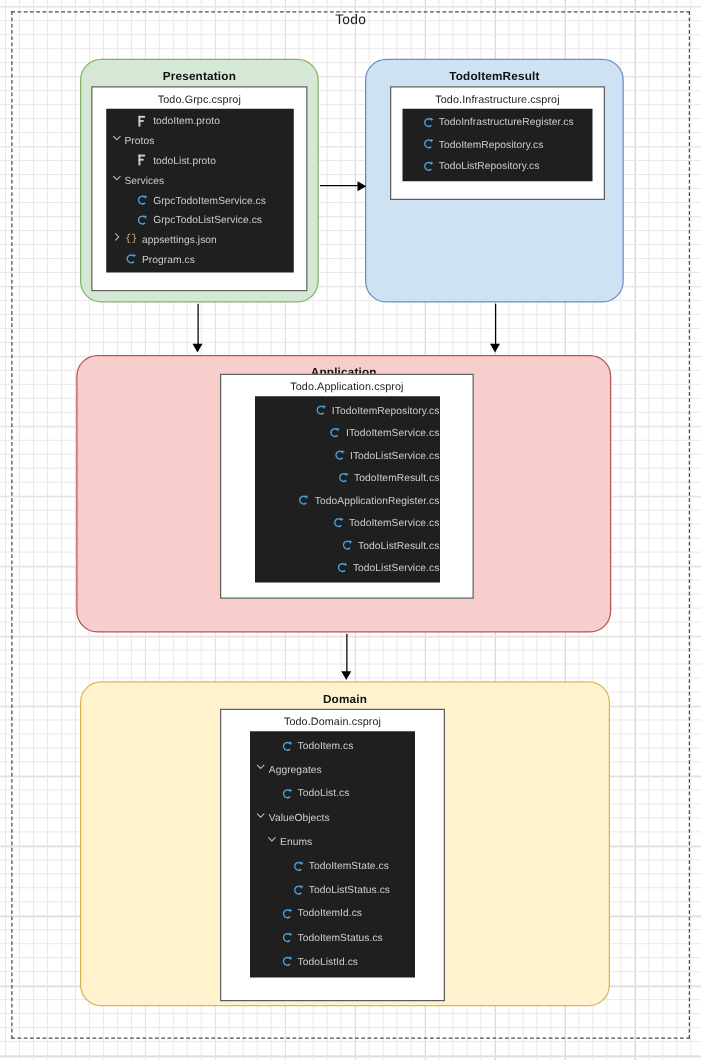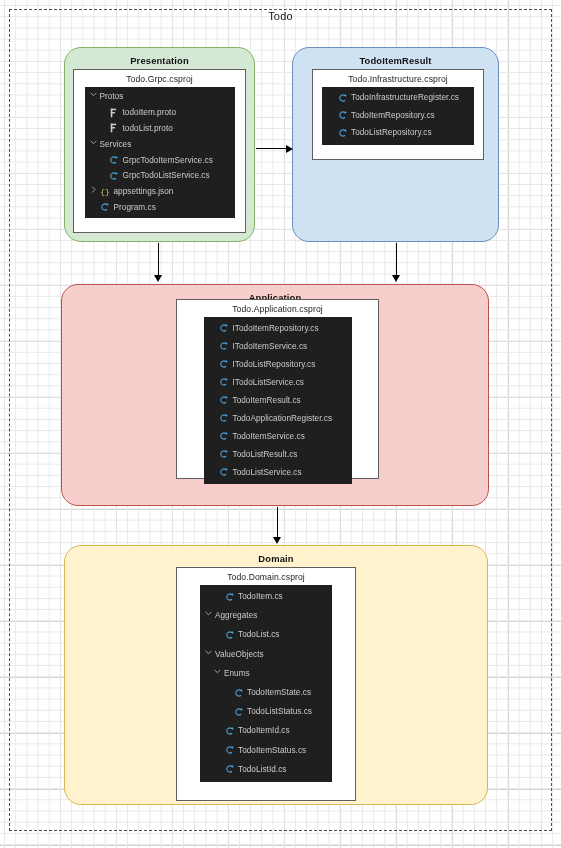--- a/index.html
+++ b/index.html
@@ -129,21 +129,21 @@
 
   .tree-row {
     display: flex;
     align-items: center;
     height: 15.8px;
     font-size: 8.2px;
     color: #cccccc;
     white-space: nowrap;
     letter-spacing: .05px;
   }
-  #tree-application .tree-row { height: 18px; }
+  #tree-application .tree-row { height: 18px; justify-content: flex-end; }
   #tree-domain .tree-row { height: 19.2px; }
   #tree-infrastructure .tree-row { height: 17.5px; }
 
   .tree-label { display: inline-block; }
 
   
   .ind-0 { padding-left: 5px; }
   .ind-1 { padding-left: 14px; }
   .ind-2 { padding-left: 23px; }
 
@@ -196,46 +196,46 @@
 
   <div id="system-boundary"></div>
   <div id="system-title">Todo</div>
 
   <div class="layer" id="layer-presentation">
     <div class="layer-title">Presentation</div>
   </div>
   <div class="project-card" id="card-grpc">
     <div class="project-name">Todo.Grpc.csproj</div>
     <div class="tree" id="tree-grpc">
+        <div class="tree-row ind-1">
+          <span class="chev"></span>
+          <span class="icon">
+            <svg width="8" height="10" viewBox="0 0 10 12">
+              <rect x="1" y="0.6" width="6.6" height="1.9" fill="#cfcfcf"></rect>
+              <rect x="1" y="0.6" width="1.9" height="10.8" fill="#cfcfcf"></rect>
+              <rect x="1" y="4.8" width="5.2" height="1.8" fill="#cfcfcf"></rect>
+            </svg>
+          </span>
+          <span class="tree-label">todoItem.proto</span>
+        </div>
         <div class="tree-row ind-0">
           <span class="chev"><svg width="7" height="7" viewBox="0 0 10 10">
               <path d="M1.2 3 L5 6.8 L8.8 3" stroke="#b9b9b9" stroke-width="1.2" fill="none" stroke-linecap="round"></path>
             </svg></span>
           <span class="tree-label">Protos</span>
         </div>
         <div class="tree-row ind-1">
           <span class="chev"></span>
           <span class="icon">
             <svg width="8" height="10" viewBox="0 0 10 12">
               <rect x="1" y="0.6" width="6.6" height="1.9" fill="#cfcfcf"></rect>
               <rect x="1" y="0.6" width="1.9" height="10.8" fill="#cfcfcf"></rect>
               <rect x="1" y="4.8" width="5.2" height="1.8" fill="#cfcfcf"></rect>
             </svg>
           </span>
-          <span class="tree-label">todoItem.proto</span>
-        </div>
-        <div class="tree-row ind-1">
-          <span class="chev"></span>
-          <span class="icon">
-            <svg width="8" height="10" viewBox="0 0 10 12">
-              <rect x="1" y="0.6" width="6.6" height="1.9" fill="#cfcfcf"></rect>
-              <rect x="1" y="0.6" width="1.9" height="10.8" fill="#cfcfcf"></rect>
-              <rect x="1" y="4.8" width="5.2" height="1.8" fill="#cfcfcf"></rect>
-            </svg>
-          </span>
           <span class="tree-label">todoList.proto</span>
         </div>
         <div class="tree-row ind-0">
           <span class="chev"><svg width="7" height="7" viewBox="0 0 10 10">
               <path d="M1.2 3 L5 6.8 L8.8 3" stroke="#b9b9b9" stroke-width="1.2" fill="none" stroke-linecap="round"></path>
             </svg></span>
           <span class="tree-label">Services</span>
         </div>
         <div class="tree-row ind-1">
           <span class="chev"></span>
@@ -354,31 +354,20 @@
         </div>
         <div class="tree-row ind-0">
           <span class="chev"></span>
           <span class="icon">
             <svg width="10" height="10" viewBox="0 0 16 16">
               <path d="M8 2.1A5.9 5.9 0 1 0 11.9 12.4l-1.3-1.5A4 4 0 1 1 8 4.1a4 4 0 0 1 2.6 1l1.3-1.5A5.9 5.9 0 0 0 8 2.1z" fill="#4aa3df"></path>
               <rect x="11.2" y="2.0" width="1.1" height="4.2" fill="#4aa3df"></rect>
               <rect x="9.6" y="3.4" width="4.2" height="1.1" fill="#4aa3df"></rect>
             </svg>
           </span>
-          <span class="tree-label">ITodoListRepository.cs</span>
-        </div>
-        <div class="tree-row ind-0">
-          <span class="chev"></span>
-          <span class="icon">
-            <svg width="10" height="10" viewBox="0 0 16 16">
-              <path d="M8 2.1A5.9 5.9 0 1 0 11.9 12.4l-1.3-1.5A4 4 0 1 1 8 4.1a4 4 0 0 1 2.6 1l1.3-1.5A5.9 5.9 0 0 0 8 2.1z" fill="#4aa3df"></path>
-              <rect x="11.2" y="2.0" width="1.1" height="4.2" fill="#4aa3df"></rect>
-              <rect x="9.6" y="3.4" width="4.2" height="1.1" fill="#4aa3df"></rect>
-            </svg>
-          </span>
           <span class="tree-label">ITodoListService.cs</span>
         </div>
         <div class="tree-row ind-0">
           <span class="chev"></span>
           <span class="icon">
             <svg width="10" height="10" viewBox="0 0 16 16">
               <path d="M8 2.1A5.9 5.9 0 1 0 11.9 12.4l-1.3-1.5A4 4 0 1 1 8 4.1a4 4 0 0 1 2.6 1l1.3-1.5A5.9 5.9 0 0 0 8 2.1z" fill="#4aa3df"></path>
               <rect x="11.2" y="2.0" width="1.1" height="4.2" fill="#4aa3df"></rect>
               <rect x="9.6" y="3.4" width="4.2" height="1.1" fill="#4aa3df"></rect>
             </svg>

